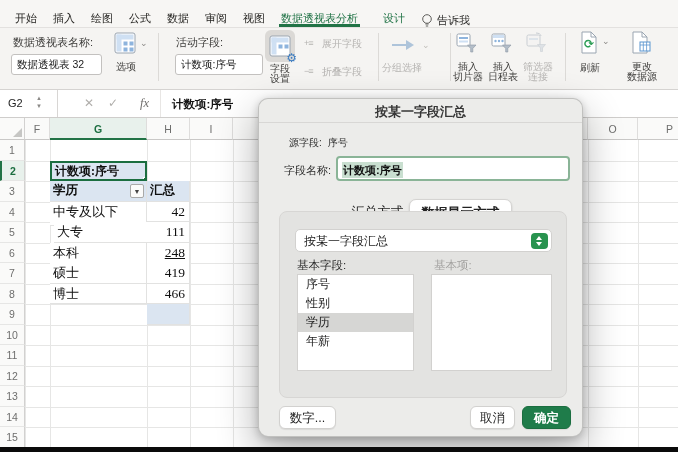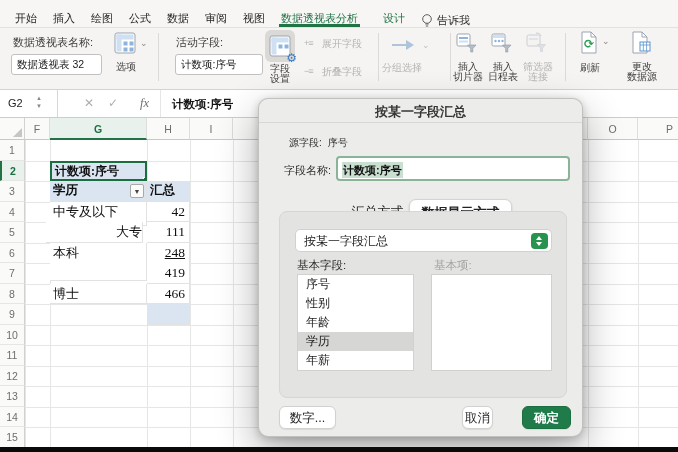--- a/index.html
+++ b/index.html
@@ -77,21 +77,21 @@
 #dd-stepper .dn{position:absolute;left:5px;bottom:3px;width:0;height:0;border-left:3.5px solid transparent;border-right:3.5px solid transparent;border-top:4px solid #fff;}
 .lb-label{position:absolute;top:46px;font-size:11.5px;color:#2c2c2c;}
 .lb-label.dim{color:#a3a2a0;}
 .listbox{position:absolute;top:62px;height:97px;background:#fff;border:1px solid #d2d1cf;overflow:hidden;}
 #lb1{left:17px;width:117px;}
 #lb2{left:151px;width:121px;}
 .lb-item{height:19px;line-height:19px;padding-left:8px;font-size:12px;color:#202020;}
 .lb-item.selected{background:#d6d6d4;}
 .dlg-btn{position:absolute;top:307px;height:23px;background:#fff;border:1px solid #d2d1cf;border-radius:6px;box-shadow:0 1px 1px rgba(0,0,0,0.08);font-size:12.5px;color:#1f1f1f;text-align:center;line-height:22px;}
 #btn-number{left:20px;width:57px;}
-#btn-cancel{left:203px;width:31px;}
+#btn-cancel{left:211px;width:45px;}
 #btn-ok{left:263px;width:49px;background:#1f7c4a;border-color:#1b6e40;color:#fff;font-weight:600;}
 
 #bottombar{position:absolute;left:0;top:447px;width:678px;height:5px;background:#0a0a0a;z-index:60;}
 </style>
 </head>
 <body>
 
 <div id="stage">
 
   <div id="tabbar">
@@ -297,24 +297,25 @@
       <div class="gline" style="left: 147px; top: 22px; width: 1px; height: 307px;"></div>
       <div class="gline" style="left: 190px; top: 22px; width: 1px; height: 307px;"></div>
       <div class="gline" style="left: 233px; top: 22px; width: 1px; height: 307px;"></div>
       <div class="gline" style="left: 588px; top: 22px; width: 1px; height: 307px;"></div>
       <div class="gline" style="left: 638px; top: 22px; width: 1px; height: 307px;"></div>
       <div class="pcell shaded sel" style="left: 50px; top: 42.5px; width: 97px; height: 20.5px; font-family: &quot;Liberation Serif&quot;, &quot;DejaVu Serif&quot;, serif;">计数项:序号<div id="fillhandle" style="right: -3px; bottom: -3px;"></div></div>
       <div class="pcell shaded hdr" style="left: 50px; top: 63px; width: 97px; height: 20.5px;">学历<div id="filterbtn" style="right: 2px; top: 3px;">▼</div></div>
       <div class="pcell shaded hdr" style="left: 147px; top: 63px; width: 43px; height: 20.5px;">汇总</div>
       <div class="pcell" style="left: 50px; top: 83.5px; width: 97px; height: 24px;">中专及以下</div>
       <div class="pcell num" style="left: 147px; top: 83.5px; width: 43px; height: 20.5px;">42</div>
-      <div class="pcell" style="left: 46px; top: 104px; width: 97px; height: 20.5px; text-align: right;">大专</div>
+      <div class="pcell" style="left: 54px; top: 104px; width: 97px; height: 20.5px;">大专</div>
       <div class="pcell num" style="left: 147px; top: 104px; width: 43px; height: 20.5px;">111</div>
       <div class="pcell" style="left: 50px; top: 124.5px; width: 97px; height: 38px;">本科</div>
       <div class="pcell num" style="left: 147px; top: 124.5px; width: 43px; height: 37px; text-decoration: underline;">248</div>
+      <div class="pcell" style="left: 50px; top: 145px; width: 97px; height: 20.5px;">硕士</div>
       <div class="pcell num" style="left: 147px; top: 145px; width: 43px; height: 20.5px;">419</div>
       <div class="pcell" style="left: 50px; top: 165.5px; width: 97px; height: 20.5px;">博士</div>
       <div class="pcell num" style="left: 147px; top: 165.5px; width: 43px; height: 20.5px;">466</div>
       <div class="pcell shaded" style="left: 147px; top: 186px; width: 43px; height: 20.5px;"></div>
     </div>
 
   <div id="dialog">
     <div id="dlg-titlebar">
       <div id="dlg-title">按某一字段汇总</div>
     </div>
@@ -333,21 +334,20 @@
         <span id="dd-stepper">
             <i class="up"></i>
             <i class="dn"></i>
           </span>
       </div>
       <div class="lb-label" style="left:17px">基本字段:</div>
       <div class="lb-label dim" style="left:154px">基本项:</div>
       <div class="listbox" id="lb1">
           <div class="lb-item">序号</div>
           <div class="lb-item">性别</div>
-          <div class="lb-item">年龄</div>
           <div class="lb-item selected">学历</div>
           <div class="lb-item">年薪</div>
         </div>
       <div class="listbox" id="lb2"></div>
     </div>
     <div class="dlg-btn" id="btn-number">数字...</div>
     <div class="dlg-btn" id="btn-cancel">取消</div>
     <div class="dlg-btn" id="btn-ok">确定</div>
   </div>
 

